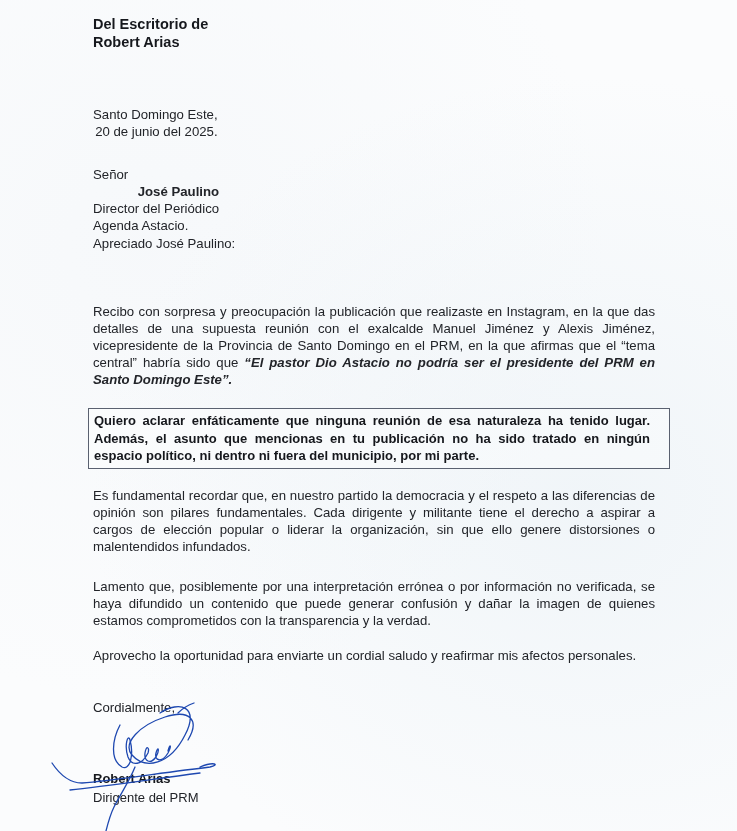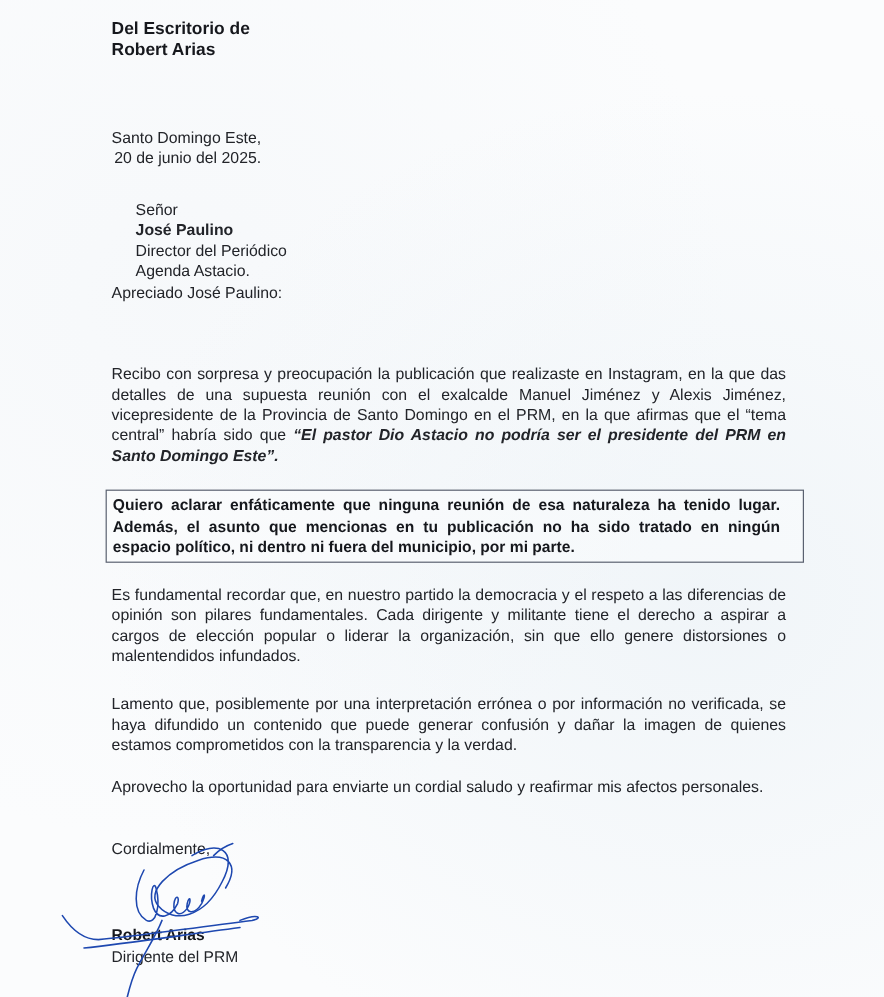--- a/index.html
+++ b/index.html
@@ -34,22 +34,22 @@
     }
     .letterhead div { white-space: nowrap; }
     .text {
       font-size: 13.2px;
       line-height: 17px;
       color: #222429;
     }
     .place-date { left: 93px; top: 106px; }
     .place-date div { white-space: nowrap; text-align: right; }
     .recipient { left: 93px; top: 166px; }
-    .recipient div { white-space: nowrap; margin-left: 20px; }
-    .bold { font-weight: bold; }
+    .recipient div { white-space: nowrap; }
+    .bold { font-weight: bold; text-align: right; }
     .salutation { left: 93px; top: 235px; white-space: nowrap; }
     .para {
       left: 93px;
       width: 562px;
       text-align: justify;
     }
     .p1 { top: 303px; }
     .p1 .emph { font-weight: bold; font-style: italic; }
     .callout {
       left: 88px; top: 408px;

